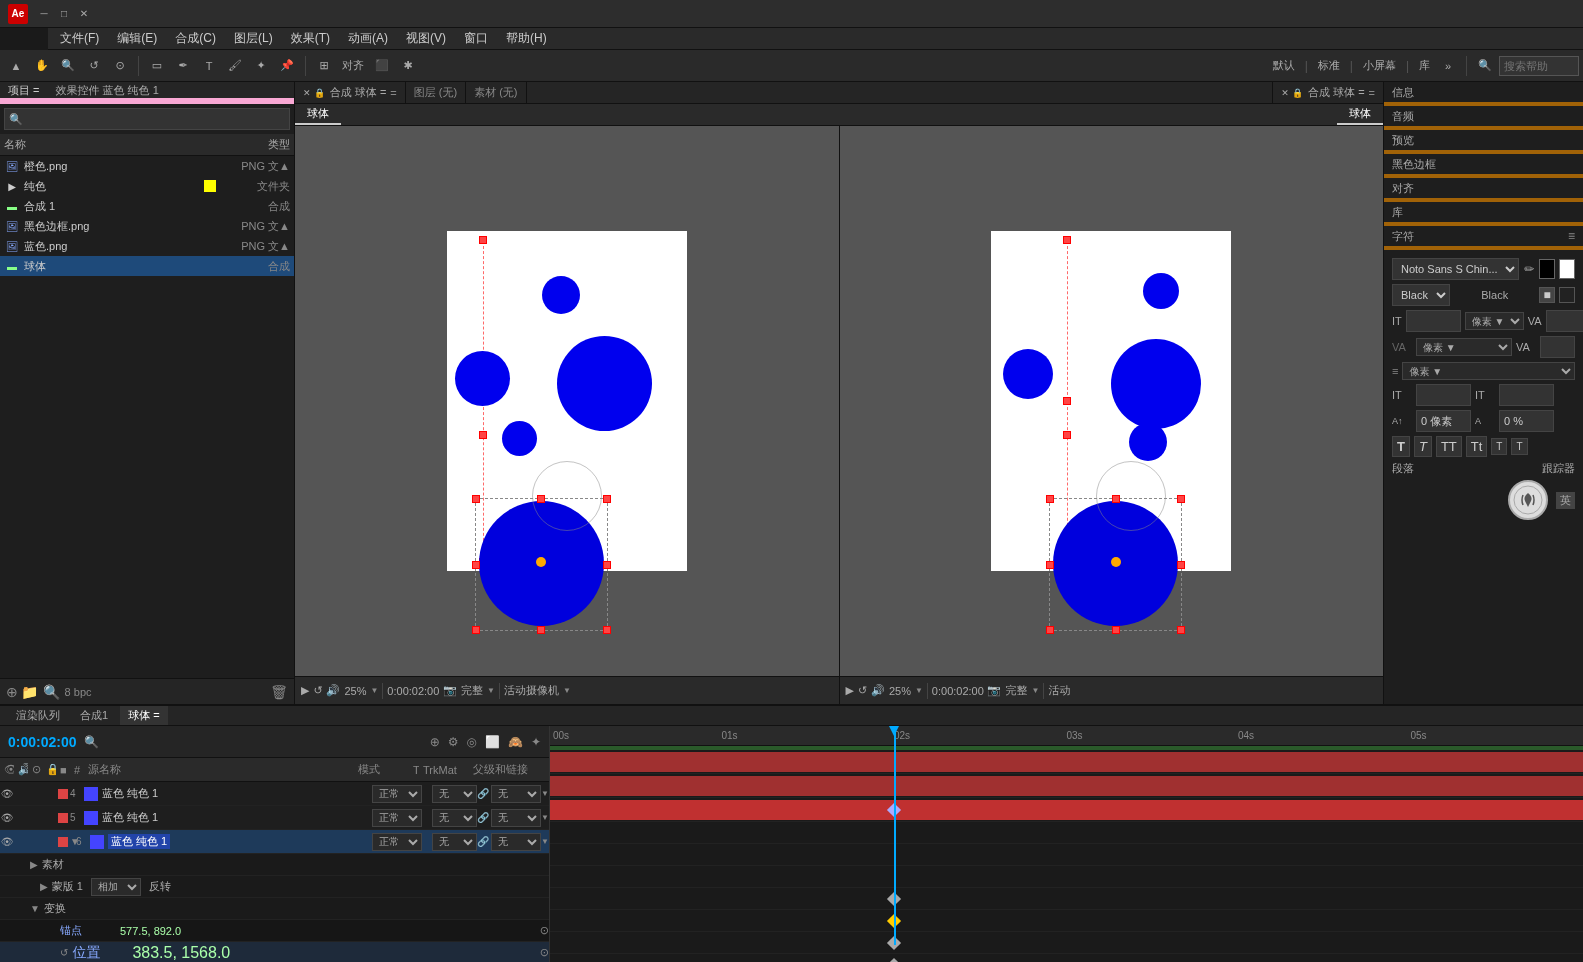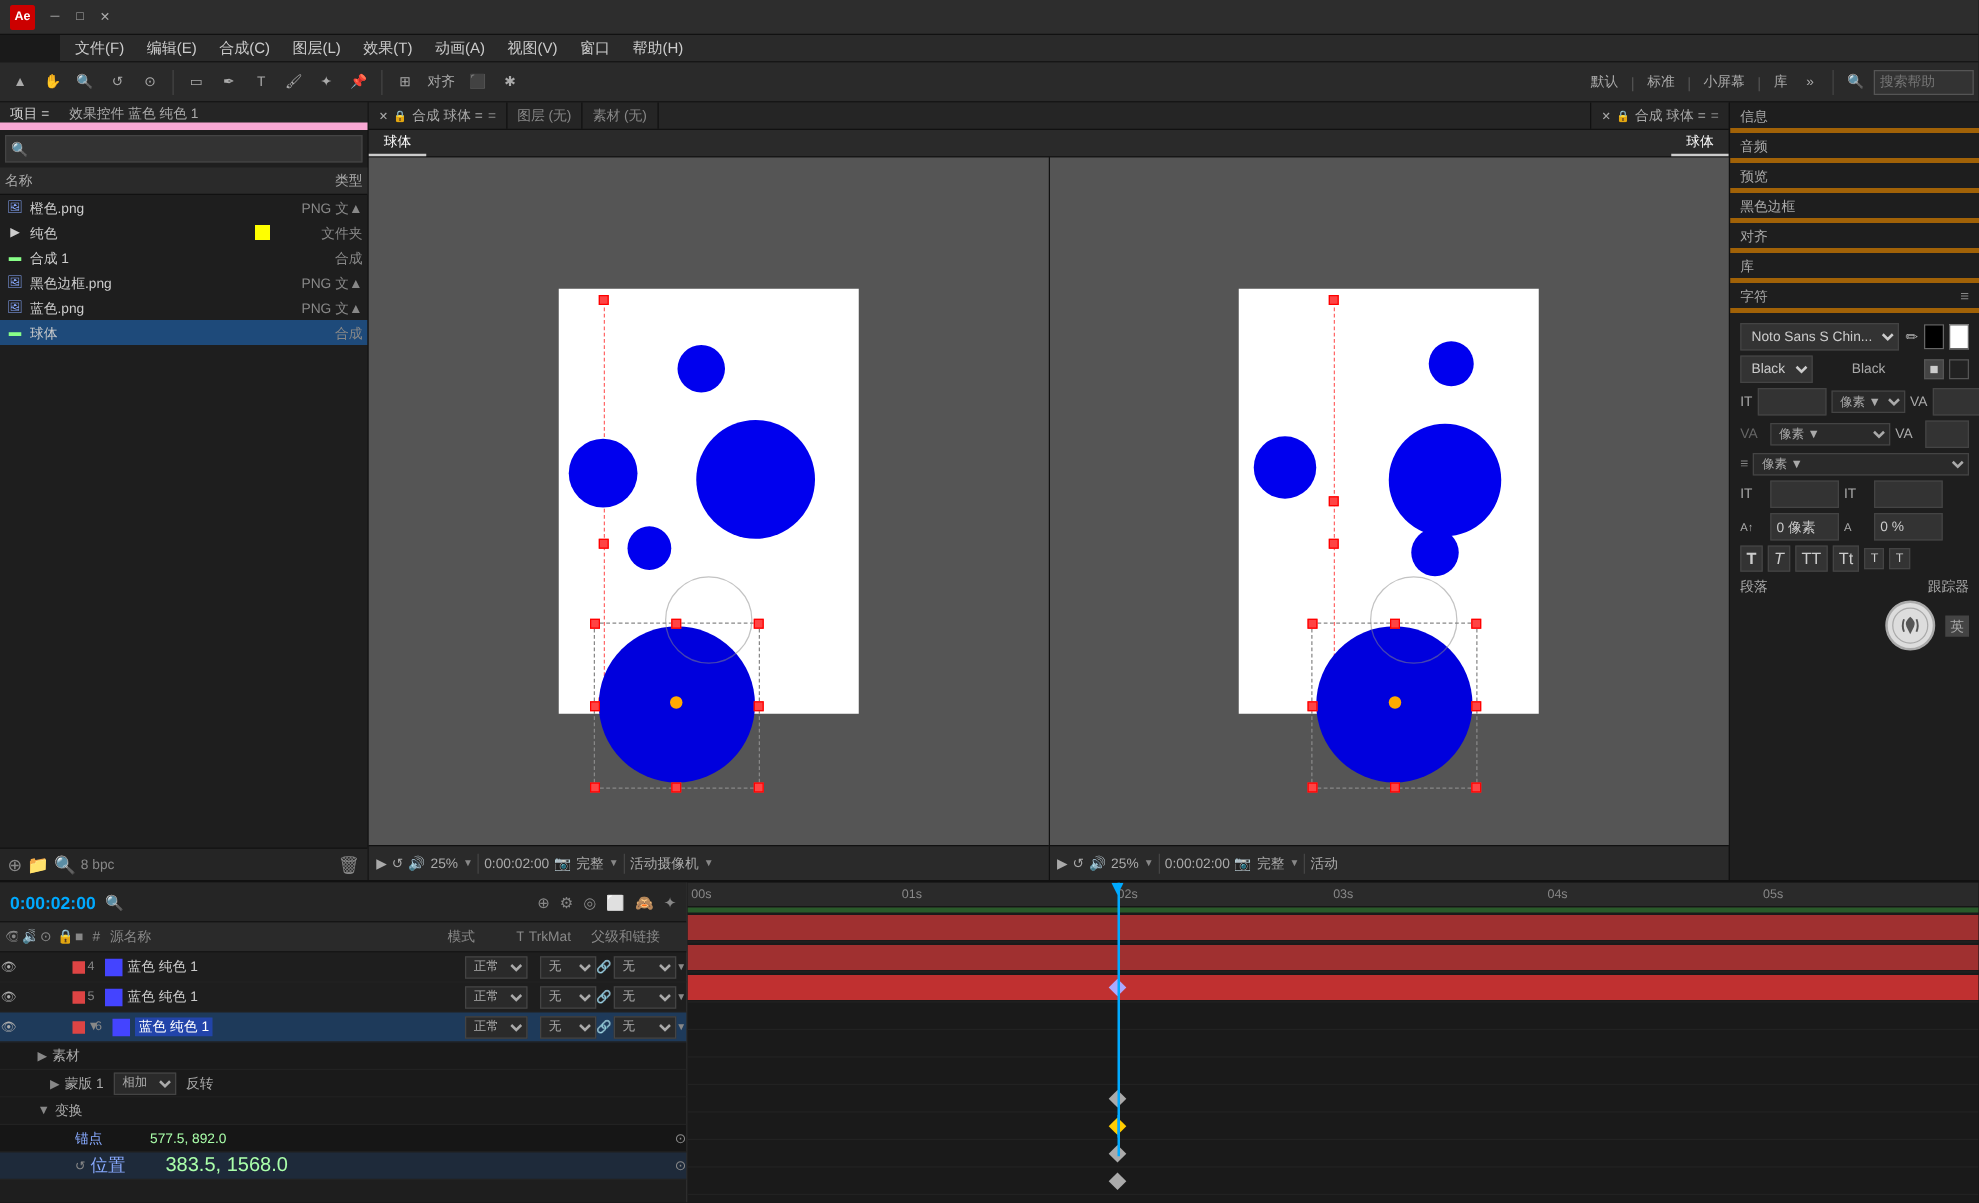--- a/index.html
+++ b/index.html
@@ -441,20 +441,27 @@
         <div class="en-label">英</div>
       </div>
 
     </div>
   </div>
 
 </div>
 
 <div id="timeline">
 
+  <div id="timeline-header">
+    <div style="display:flex;gap:4px;">
+      <div class="timeline-tab">渲染队列</div>
+      <div class="timeline-tab">合成1</div>
+      <div class="timeline-tab active">球体 =</div>
+    </div>
+  </div>
 
   <div id="timeline-body">
 
     <div id="timeline-left">
 
       <div id="timeline-controls">
         <span class="time-display">0:00:02:00</span>
         <div style="cursor:pointer;color:#888;">🔍</div>
         <div style="flex:1;"></div>
 

